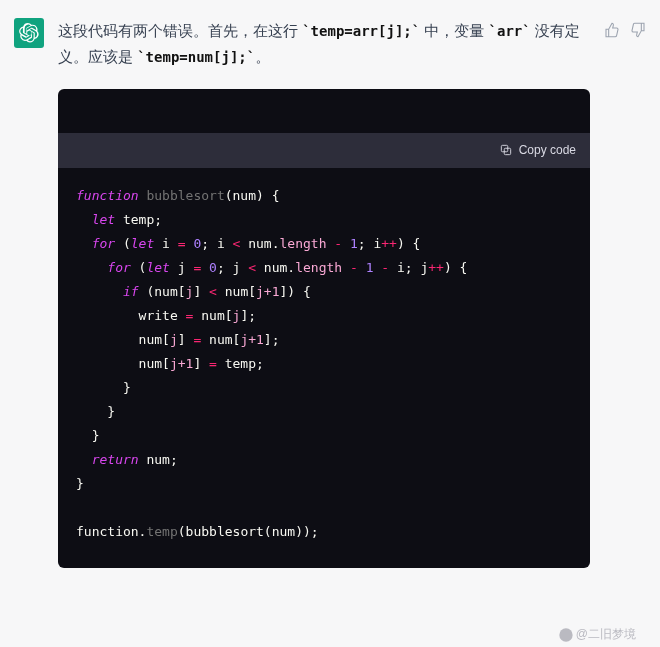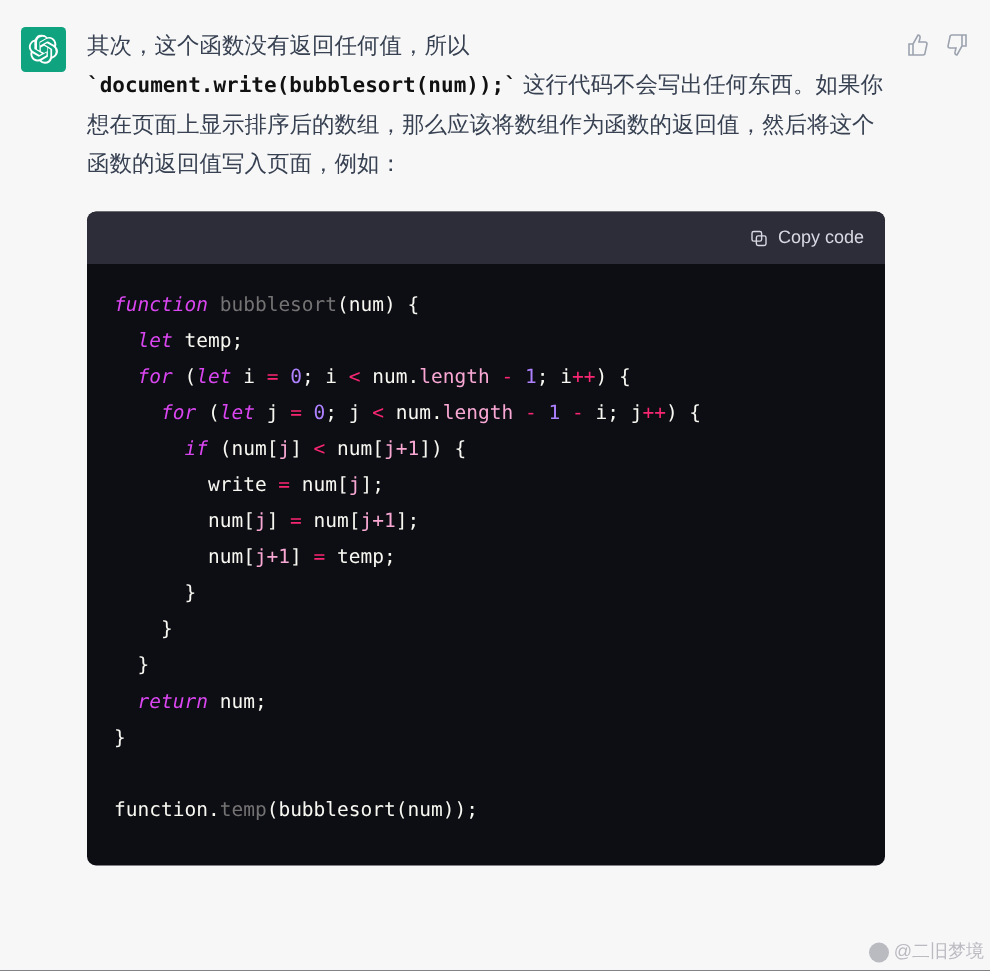--- a/index.html
+++ b/index.html
@@ -38,20 +38,21 @@
     margin: 0 0 20px 0;
     overflow: hidden;
   }
   .codeblock-header {
     background: #2d2d3a;
     color: #d9d9e3;
     font-size: 12px;
     display: flex;
     justify-content: flex-end;
     padding: 7px 14px;
+    margin-top: 44px;
   }
   .copy-btn {
     display: flex; align-items: center; gap: 6px;
     cursor: pointer;
   }
   .copy-btn svg { width: 14px; height: 14px; stroke: #d9d9e3; fill: none; stroke-width: 1.6; }
   .codeblock pre {
     padding: 16px 18px 24px 18px;
     font-family: Consolas, Monaco, monospace;
     font-size: 13px;
@@ -60,21 +61,21 @@
     white-space: pre;
     overflow-x: auto;
   }
   .kw { color: #d946ef; font-style: italic; }
   .fn { color: #737373; }
   .op { color: #f92672; }
   .num { color: #ae81ff; }
   .prop { color: #f9a8d4; }
   .watermark {
     position: fixed;
-    right: 4px;
+    right: 24px;
     bottom: 4px;
     color: rgba(160,160,170,0.7);
     font-size: 12px;
     display: flex;
     align-items: center;
     gap: 2px;
   }
   .watermark svg { width: 16px; height: 16px; fill: rgba(160,160,170,0.7); }
 </style>
 </head>
@@ -82,24 +83,24 @@
 
 <div class="message">
   <div class="avatar">
     <svg viewBox="0 0 41 41">
       <path fill="#fff" d="M37.5 16.7a9.9 9.9 0 0 0-.9-8.2 10.1 10.1 0 0 0-10.9-4.8A10 10 0 0 0 18.2 0a10.1 10.1 0 0 0-9.6 7 10 10 0 0 0-6.7 4.8 10.1 10.1 0 0 0 1.2 11.8 9.9 9.9 0 0 0 .9 8.2 10.1 10.1 0 0 0 10.9 4.8 9.9 9.9 0 0 0 7.5 3.4 10.1 10.1 0 0 0 9.6-7 10 10 0 0 0 6.7-4.9 10.1 10.1 0 0 0-1.2-11.8ZM22.4 37.3a7.5 7.5 0 0 1-4.8-1.7l.2-.1 8-4.6a1.3 1.3 0 0 0 .7-1.1v-11.3l3.4 2v9.3a7.5 7.5 0 0 1-7.5 7.5ZM6.2 30.4a7.5 7.5 0 0 1-.9-5l.2.1 8 4.6a1.3 1.3 0 0 0 1.3 0l9.8-5.6v3.9l-8.1 4.7a7.5 7.5 0 0 1-10.3-2.7ZM4.1 13a7.5 7.5 0 0 1 3.9-3.3v9.5a1.3 1.3 0 0 0 .6 1.1l9.8 5.7-3.4 1.9-8-4.6A7.5 7.5 0 0 1 4.1 13Zm27.7 6.4-9.8-5.6 3.4-2 8 4.7a7.5 7.5 0 0 1-1.1 13.5v-9.5a1.3 1.3 0 0 0-.5-1.1Zm3.3-5.1-.2-.1-8-4.6a1.3 1.3 0 0 0-1.3 0l-9.8 5.6V11.3l8.1-4.7a7.5 7.5 0 0 1 11.2 7.8ZM15 21.9l-3.4-1.9v-9.3a7.5 7.5 0 0 1 12.3-5.8l-.2.1-8 4.6a1.3 1.3 0 0 0-.7 1.1Zm1.8-4 4.4-2.5 4.4 2.5v5l-4.4 2.5-4.4-2.5Z"></path>
     </svg>
   </div>
 
   <div class="content">
 
+    <div class="paragraph">
+      <span>这段代码有两个错误。首先，在这行 </span><span class="inline-code">`temp=arr[j];`</span><span> 中，变量 </span><span class="inline-code">`arr`</span><span> 没有定义。应该是 </span><span class="inline-code">`temp=num[j];`</span><span>。</span>
+    </div>
 
-    <div class="paragraph">
-      <span>其次，这个函数没有返回任何值，所以 </span><span class="inline-code">`document.write(bubblesort(num));`</span><span> 这行代码不会写出任何东西。如果你想在页面上显示排序后的数组，那么应该将数组作为函数的返回值，然后将这个函数的返回值写入页面，例如：</span>
-    </div>
 
     <div class="codeblock">
       <div class="codeblock-header">
         <div class="copy-btn">
           <svg viewBox="0 0 24 24">
               <rect x="9" y="9" width="11" height="11" rx="2"></rect>
               <rect x="4" y="4" width="11" height="11" rx="2"></rect>
             </svg>
           <span>Copy code</span>
         </div>

